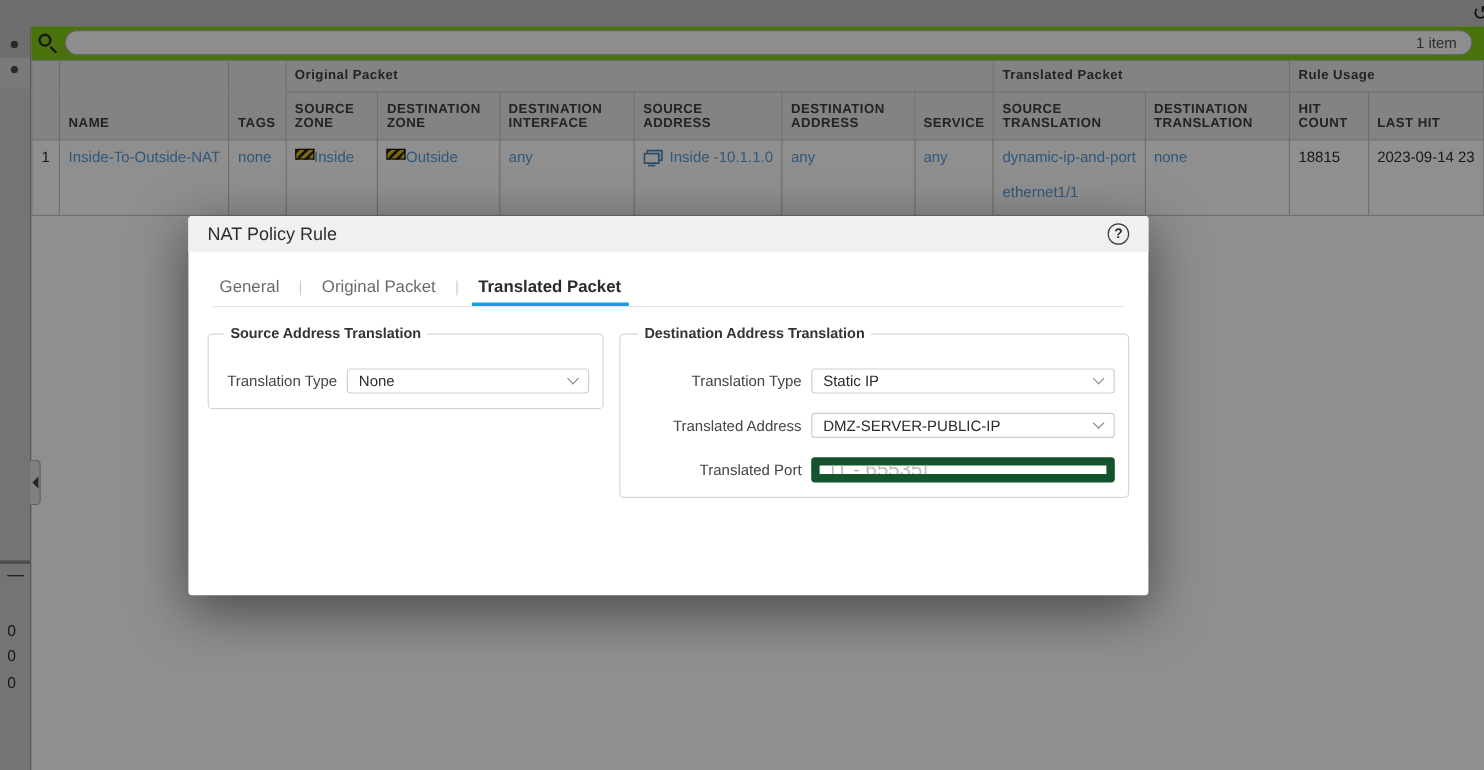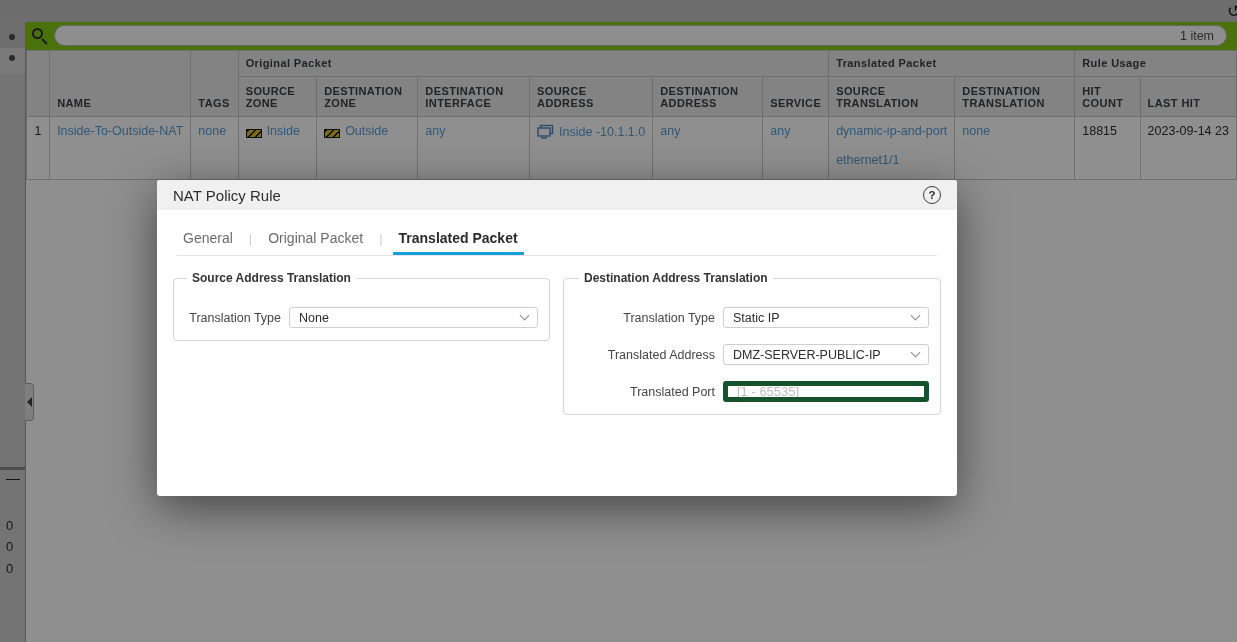--- a/index.html
+++ b/index.html
@@ -83,27 +83,27 @@
     vertical-align: middle; height: 26px; color: #333; padding: 3px 6px;
   }
   th.group-rule { text-align: left; padding-left: 126px; white-space: nowrap; margin-top: 32px; }
   th.leaf { height: 40px; }
   table.nat td {
     vertical-align: top; padding: 7px 7px; font-size: 12.5px; color: #2e2e2e;
     height: 63px; background: #fff; white-space: nowrap;
   }
   .lnk { color: #5b9bd5; cursor: pointer; }
   td.rownum { text-align: center; color: #2e2e2e; }
-  .zone-wrap { display: flex; align-items: flex-end; gap: 5px; }
+  .zone-wrap { display: flex; align-items: flex-start; }
   .zone-icon {
     display: inline-block; width: 16px; height: 9px; flex: 0 0 16px;
     border: 1px solid #151515;
     background: repeating-linear-gradient(135deg, #181818 0 2px, #e3bf1c 2px 5px);
   }
-  .addr-wrap { display: flex; align-items: center; gap: 5px; }
+  .addr-wrap { display: flex; gap: 5px; }
   .src-xlate-line2 { margin-top: 15px; }
 
   
   .overlay {
     position: absolute; inset: 0; background: rgba(0,0,0,0.44); z-index: 10;
   }
 
   
   .dialog {
     position: absolute; left: 157px; top: 180px; width: 800px; height: 316px;
@@ -148,22 +148,22 @@
     flex: 1; height: 21px; border: 1px solid #cfcfcf; border-radius: 3px;
     background: #fff; display: flex; align-items: center; justify-content: space-between;
     padding: 0 9px 0 9px; font-size: 12.5px; color: #2c2c2c; cursor: pointer;
   }
   .chev {
     width: 7px; height: 7px; margin-top: -4px;
     border-right: 1.4px solid #8a8a8a; border-bottom: 1.4px solid #8a8a8a;
     transform: rotate(45deg);
   }
   .textinput {
-    flex: 1; height: 21px; border: 5px solid #14532d; border-radius: 3px;
-    font-size: 13px; color: #2c2c2c; padding: 0 9px;
+    flex: 1; height: 21px; border: 7px solid #14532d; border-radius: 3px;
+    font-size: 17px; color: #2c2c2c; padding: 0 9px;
     font-family: "Liberation Sans", sans-serif; outline: none;
   }
   .textinput::placeholder { color: #bdbdbd; opacity: 1; }
   .fs-dns { margin-top: 8px; margin-left: 1px; padding-bottom: 14px; }
   .dns-legend { display: flex; align-items: center; font-weight: 700; font-size: 12.5px; color: #333; }
   .dns-checkbox {
     appearance: none; -webkit-appearance: none;
     width: 15px; height: 15px; border: 1px solid #8f8f8f; border-radius: 2px;
     background: #fff; margin-right: 7px; cursor: pointer;
   }

